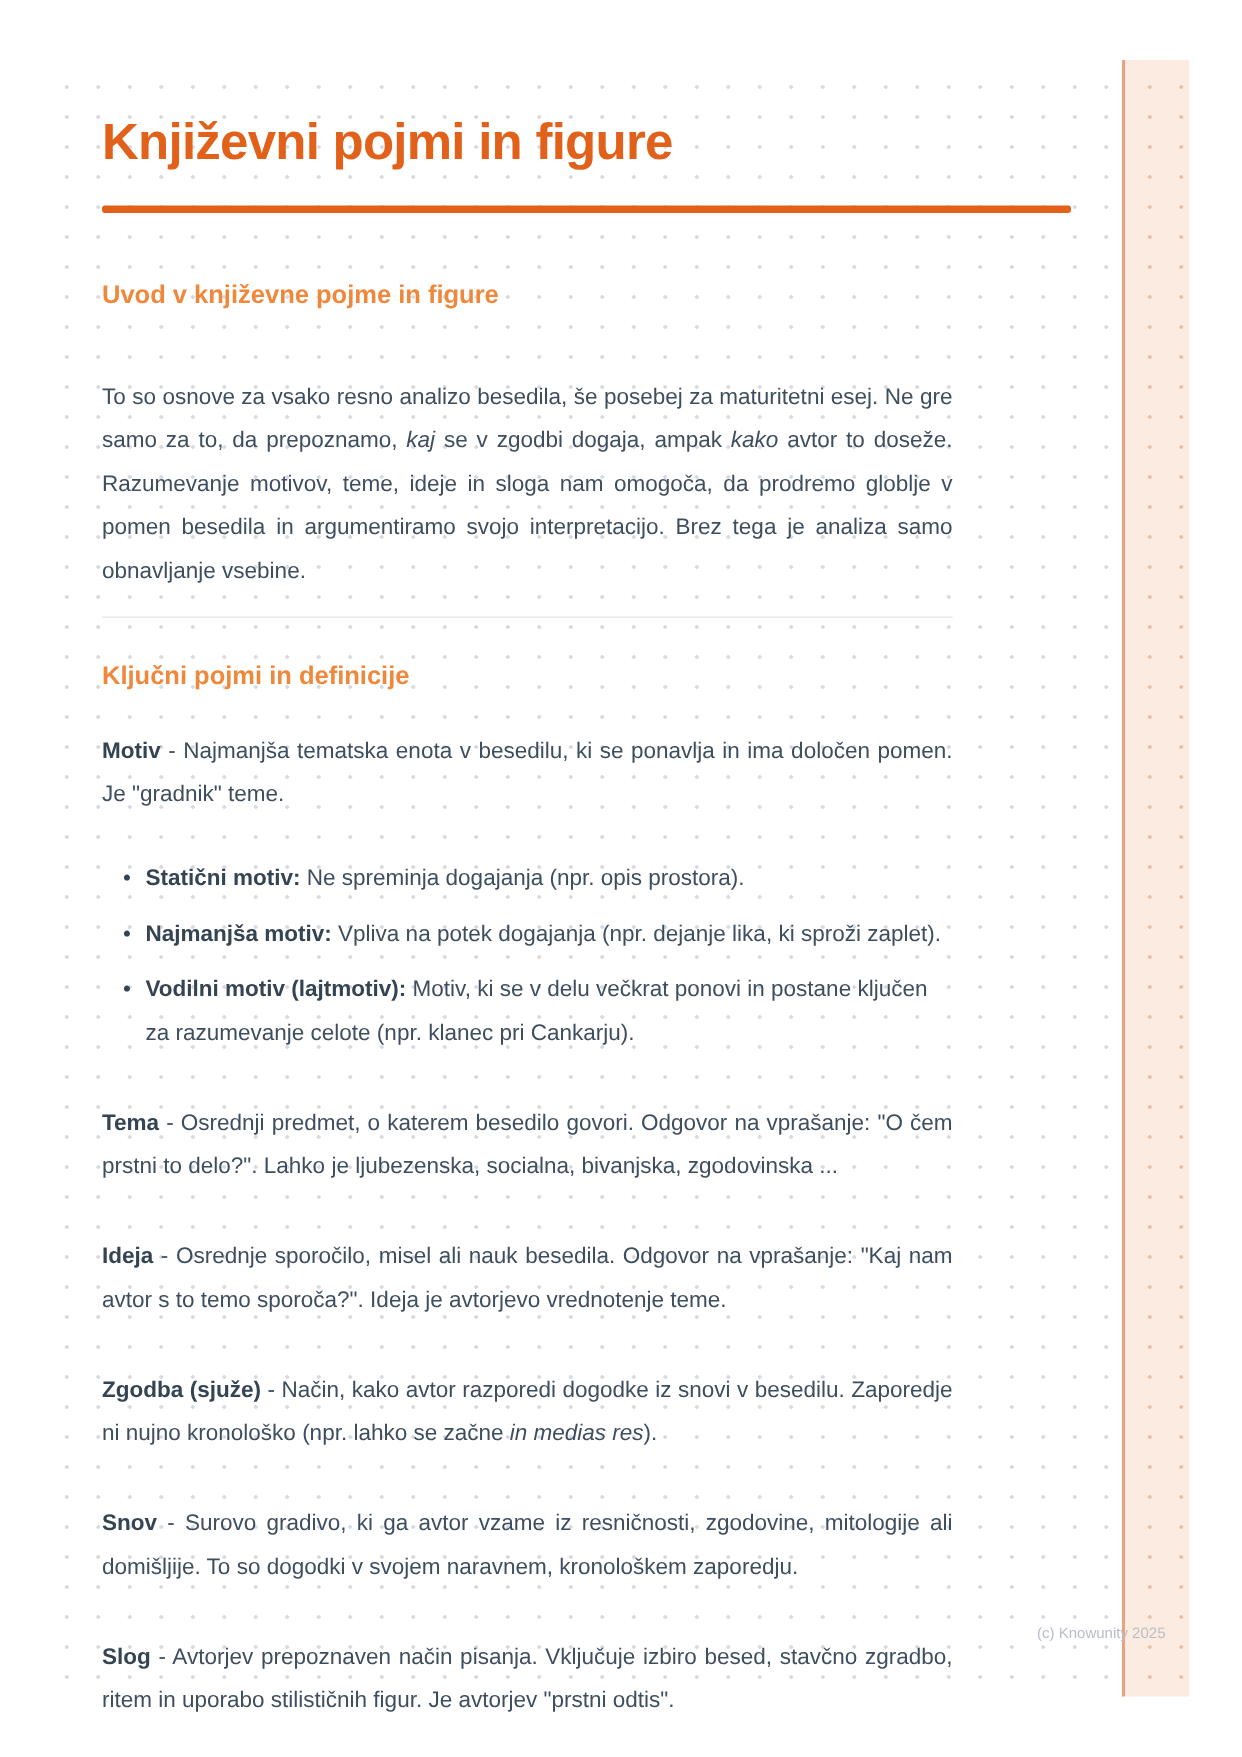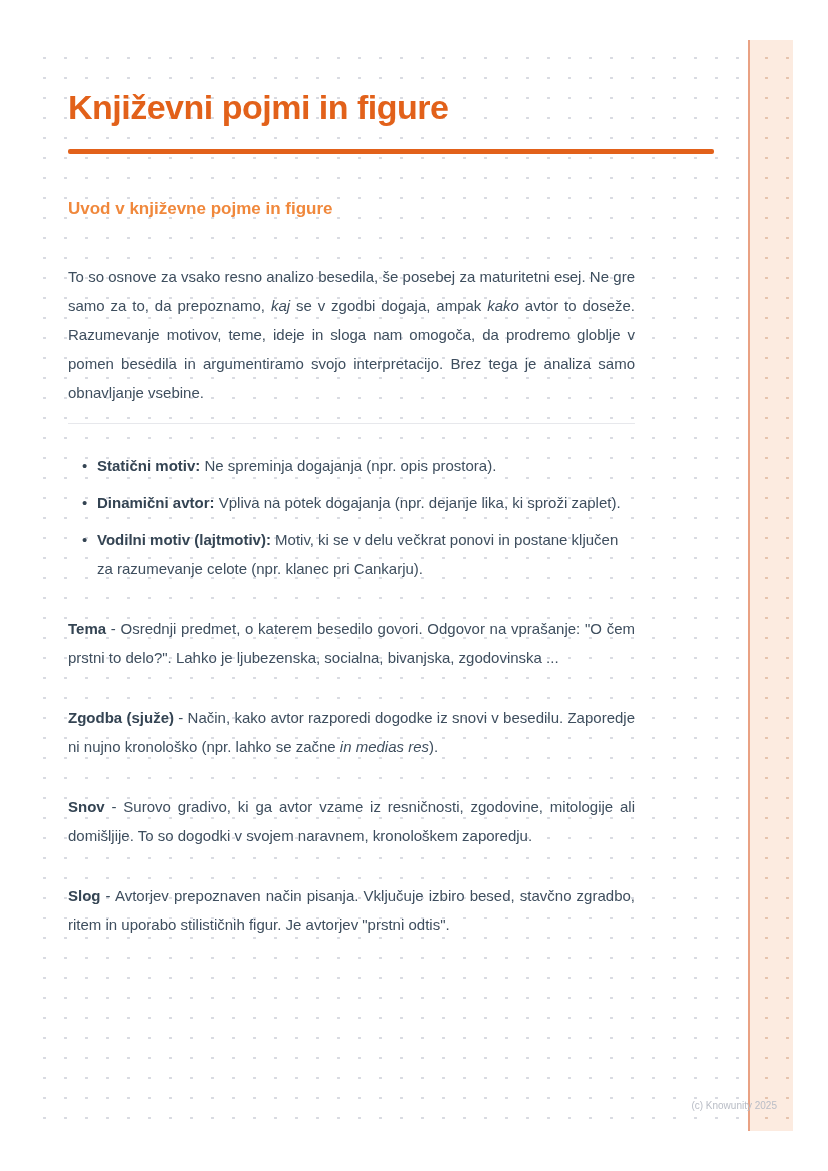--- a/index.html
+++ b/index.html
@@ -29,21 +29,21 @@
     height: 100%;
     background-color: #fcebe0;
     background-image: radial-gradient(circle, #e5c2ac 1.1px, rgba(229,194,172,0) 1.4px);
     background-size: 21px 20px;
     background-position: 6px 8px;
     border-left: 2px solid #e9a183;
   }
   .content {
     position: absolute;
     left: 40px;
-    top: 12px;
+    top: 0;
     width: 648px;
     padding-top: 36px;
   }
   h1.doc-title {
     font-size: 34px;
     line-height: 38px;
     font-weight: bold;
     letter-spacing: -0.5px;
     color: #e2611a;
   }
@@ -91,21 +91,21 @@
     content: "\2022";
     position: absolute;
     left: 1px;
     top: 0;
     color: #344453;
     font-size: 15px;
   }
   .footer-note {
     position: absolute;
     right: 16px;
-    bottom: 20px;
+    bottom: 36px;
     font-size: 10px;
     color: #b9bdc6;
     z-index: 2;
   }
   
   .mt-43 { margin-top: 43px; }
   .mt-27 { margin-top: 27px; }
   .mt-26 { margin-top: 42px; }
   .mt-24 { margin-top: 24px; }
   .mt-16 { margin-top: 16px; }
@@ -121,30 +121,33 @@
 
     <h1 class="doc-title">Književni pojmi in figure</h1>
     <div class="title-rule"></div>
 
     <h2 class="section-heading mt-43">Uvod v književne pojme in figure</h2>
 
     <p class="para mt-26"><span>To so osnove za vsako resno analizo besedila, še posebej za maturitetni esej. Ne gre samo za to, da prepoznamo, </span><em>kaj</em><span> se v zgodbi dogaja, ampak </span><em>kako</em><span> avtor to doseže. Razumevanje motivov, teme, ideje in sloga nam omogoča, da prodremo globlje v pomen besedila in argumentiramo svojo interpretacijo. Brez tega je analiza samo obnavljanje vsebine.</span></p>
 
     <div class="divider mt-16"></div>
 
+    <h2 class="section-heading mt-27">Ključni pojmi in definicije</h2>
 
+    <p class="para mt-24"><strong>Motiv</strong><span> - Najmanjša tematska enota v besedilu, ki se ponavlja in ima določen pomen. Je "gradnik" teme.</span></p>
 
     <ul class="bullets mt-27">
       <li><strong>Statični motiv:</strong><span> Ne spreminja dogajanja (npr. opis prostora).</span></li>
-      <li><strong>Dinamični avtor:</strong><span> Vpliva na potek dogajanja (npr. dejanje lika, ki sproži zaplet).</span></li>
+      <li><strong>Najmanjša motiv:</strong><span> Vpliva na potek dogajanja (npr. dejanje lika, ki sproži zaplet).</span></li>
       <li><strong>Vodilni motiv (lajtmotiv):</strong><span> Motiv, ki se v delu večkrat ponovi in postane ključen za razumevanje celote (npr. klanec pri Cankarju).</span></li>
     </ul>
 
     <p class="para mt-31"><strong>Tema</strong><span> - Osrednji predmet, o katerem besedilo govori. Odgovor na vprašanje: "O čem prstni to delo?". Lahko je ljubezenska, socialna, bivanjska, zgodovinska ...</span></p>
 
+    <p class="para mt-31"><strong>Ideja</strong><span> - Osrednje sporočilo, misel ali nauk besedila. Odgovor na vprašanje: "Kaj nam avtor s to temo sporoča?". Ideja je avtorjevo vrednotenje teme.</span></p>
 
     <p class="para mt-31"><strong>Zgodba (sjuže)</strong><span> - Način, kako avtor razporedi dogodke iz snovi v besedilu. Zaporedje ni nujno kronološko (npr. lahko se začne </span><em>in medias res</em><span>).</span></p>
 
     <p class="para mt-31"><strong>Snov</strong><span> - Surovo gradivo, ki ga avtor vzame iz resničnosti, zgodovine, mitologije ali domišljije. To so dogodki v svojem naravnem, kronološkem zaporedju.</span></p>
 
     <p class="para mt-31"><strong>Slog</strong><span> - Avtorjev prepoznaven način pisanja. Vključuje izbiro besed, stavčno zgradbo, ritem in uporabo stilističnih figur. Je avtorjev "prstni odtis".</span></p>
 
   </div>
 
   <div class="footer-note">(c) Knowunity 2025</div>

